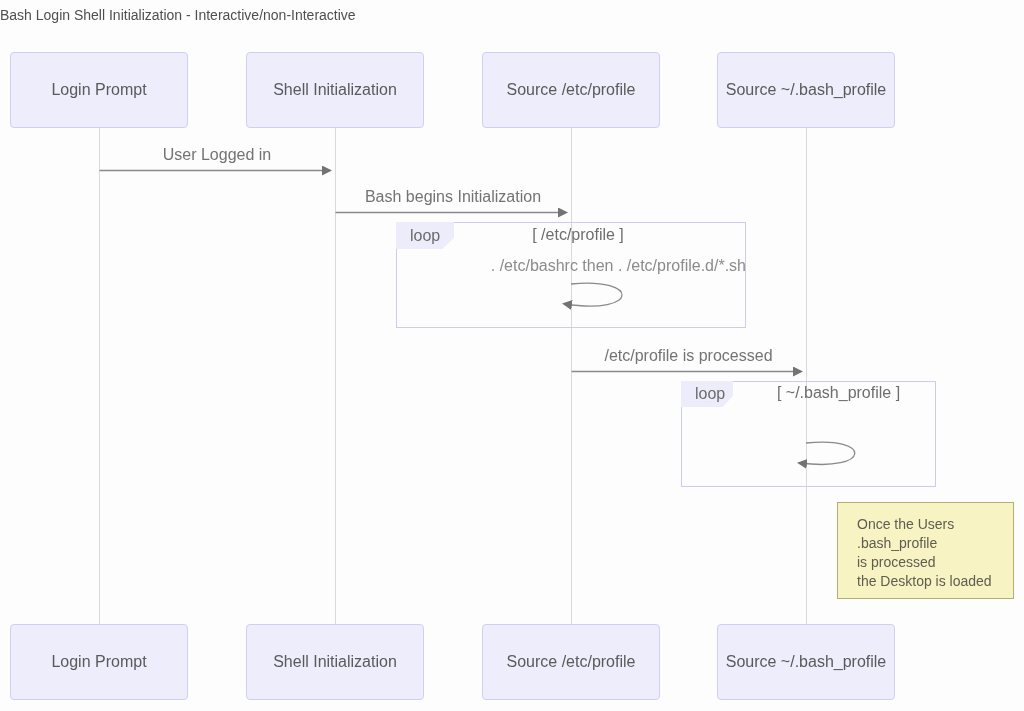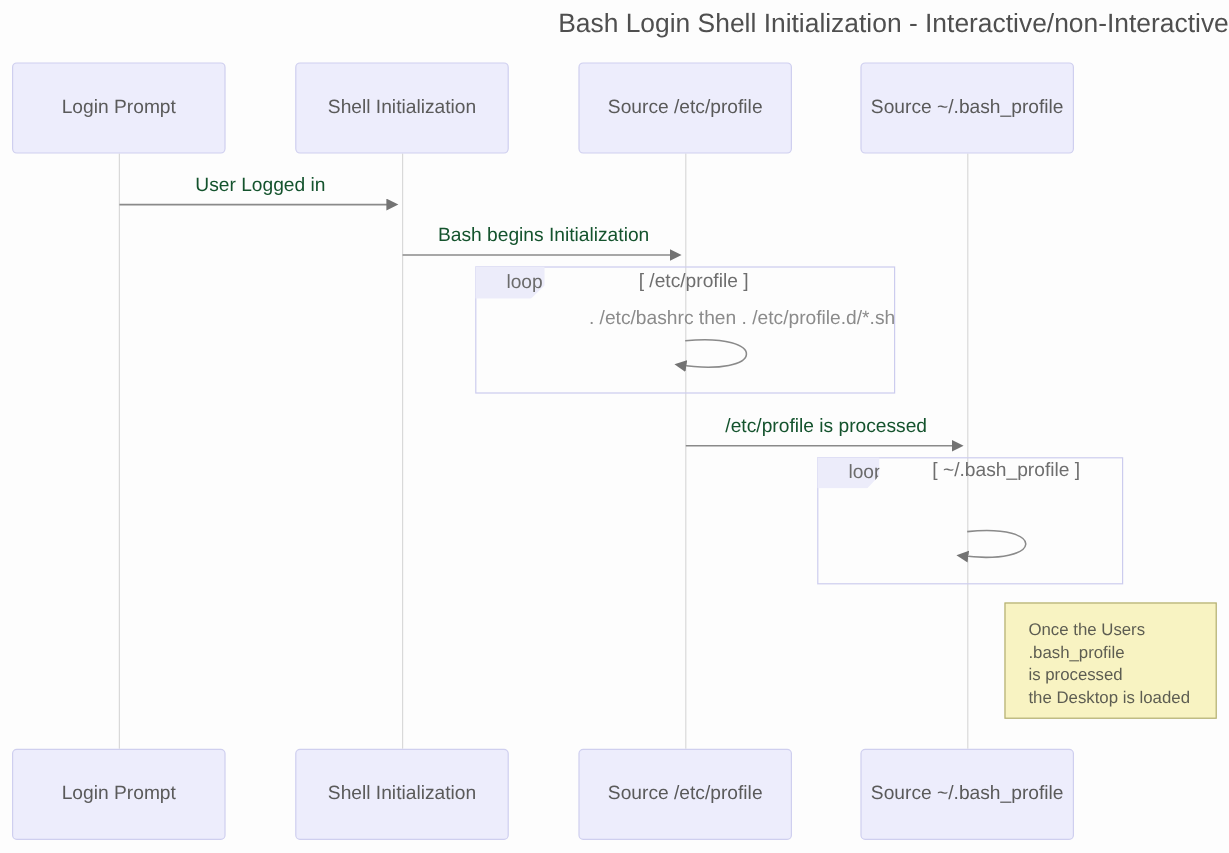--- a/index.html
+++ b/index.html
@@ -13,22 +13,22 @@
     width: 1024px;
     height: 711px;
     background: #fdfdfd;
     overflow: hidden;
   }
   .title {
     position: absolute;
     top: 7px;
     left: 0;
     width: 1024px;
-    text-align: right;
-    font-size: 22px;
+    text-align: left;
+    font-size: 14px;
     color: #4f4f4f;
   }
   svg.overlay {
     position: absolute;
     top: 0; left: 0;
     width: 1024px; height: 711px;
   }
   .actor {
     position: absolute;
     width: 178px;
@@ -42,36 +42,36 @@
     justify-content: center;
     font-size: 16px;
     color: #5a5a5a;
     white-space: nowrap;
   }
   .msg-label {
     position: absolute;
     height: 20px;
     text-align: center;
     font-size: 16px;
-    color: #14532d;
+    color: #737373;
     white-space: nowrap;
   }
   .loop-box {
     position: absolute;
     border: 1px solid #ccccee;
     box-sizing: border-box;
     background: transparent;
   }
   .loop-tab {
     position: absolute;
     background: #ececfa;
     clip-path: polygon(0 0, 100% 0, 100% 58%, 80% 100%, 0 100%);
     font-size: 16px;
     color: #6b6b6b;
-    padding-left: 26px;
+    padding-left: 14px;
     box-sizing: border-box;
     display: flex;
     align-items: center;
   }
   .loop-condition {
     position: absolute;
     text-align: center;
     font-size: 16px;
     color: #6e6e6e;
     white-space: nowrap;

